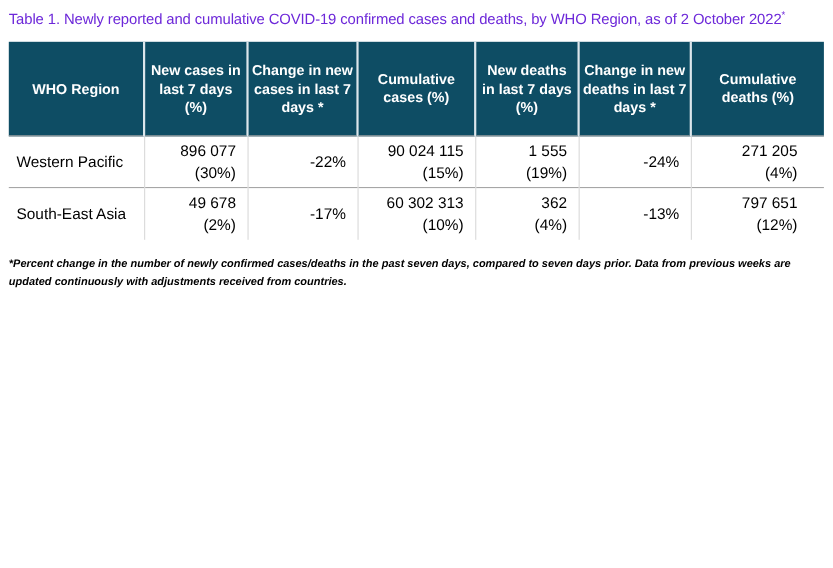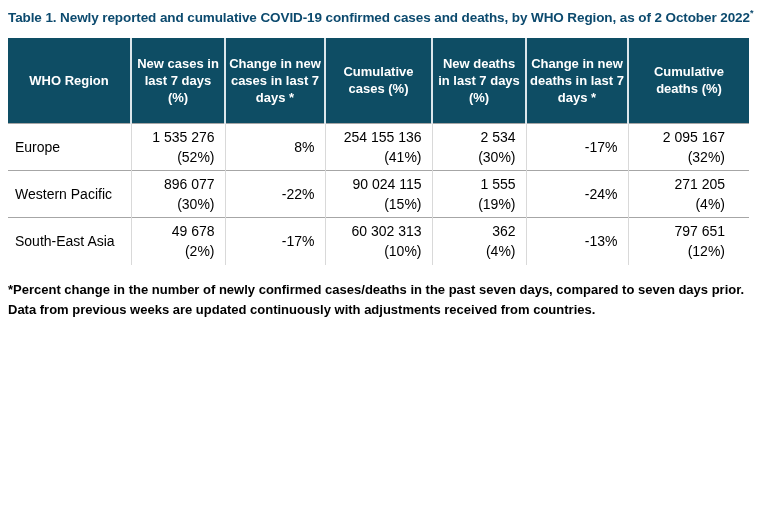--- a/index.html
+++ b/index.html
@@ -11,22 +11,22 @@
     width: 757px;
     height: 516px;
     font-family: "Liberation Sans", sans-serif;
     color: #000;
     overflow: hidden;
   }
   .page-title {
     margin: 8px 0 0 8px;
     width: 749px;
     font-size: 13.5px;
-    font-weight: bold;
-    color: #0c4a6e;
+    font-weight: normal;
+    color: #6d28d9;
     white-space: nowrap;
     letter-spacing: -0.1px;
   }
   .page-title sup {
     font-size: 9px;
   }
   table.covid-table {
     border-collapse: collapse;
     table-layout: fixed;
     width: 741px;
@@ -76,21 +76,22 @@
   td.lastcol {
     padding-right: 24px;
   }
   tr.global-row td {
     font-weight: bold;
     border-bottom: 2.5px solid #3f3f3f;
   }
   .footnote {
     margin: 15px 8px 0 8px;
     width: 741px;
-    font-size: 13px;
+    font-size: 10px;
+    font-style: italic;
     font-weight: 600;
     line-height: 1.6;
     color: #000;
   }
 </style>
 </head>
 <body>
 
 <div class="page-title">
   <span>Table 1. Newly reported and cumulative COVID-19 confirmed cases and deaths, by WHO Region, as of 2 October 2022</span><sup>*</sup>
@@ -111,41 +112,20 @@
       <th>WHO Region</th>
       <th>New cases in last 7 days (%)</th>
       <th>Change in new cases in last 7 days *</th>
       <th>Cumulative cases (%)</th>
       <th>New deaths in last 7 days (%)</th>
       <th>Change in new deaths in last 7 days *</th>
       <th>Cumulative deaths (%)</th>
     </tr>
   </thead>
   <tbody>
-      <tr>
-    <td class="region">Europe</td>
-    <td class="num">
-      <div>1 535 276</div>
-      <div>(52%)</div>
-    </td>
-    <td class="chg">8%</td>
-    <td class="num">
-      <div>254 155 136</div>
-      <div>(41%)</div>
-    </td>
-    <td class="num">
-      <div>2 534</div>
-      <div>(30%)</div>
-    </td>
-    <td class="chg">-17%</td>
-    <td class="num lastcol">
-      <div>2 095 167</div>
-      <div>(32%)</div>
-    </td>
-  </tr>
       <tr>
     <td class="region">Western Pacific</td>
     <td class="num">
       <div>896 077</div>
       <div>(30%)</div>
     </td>
     <td class="chg">-22%</td>
     <td class="num">
       <div>90 024 115</div>
       <div>(15%)</div>

